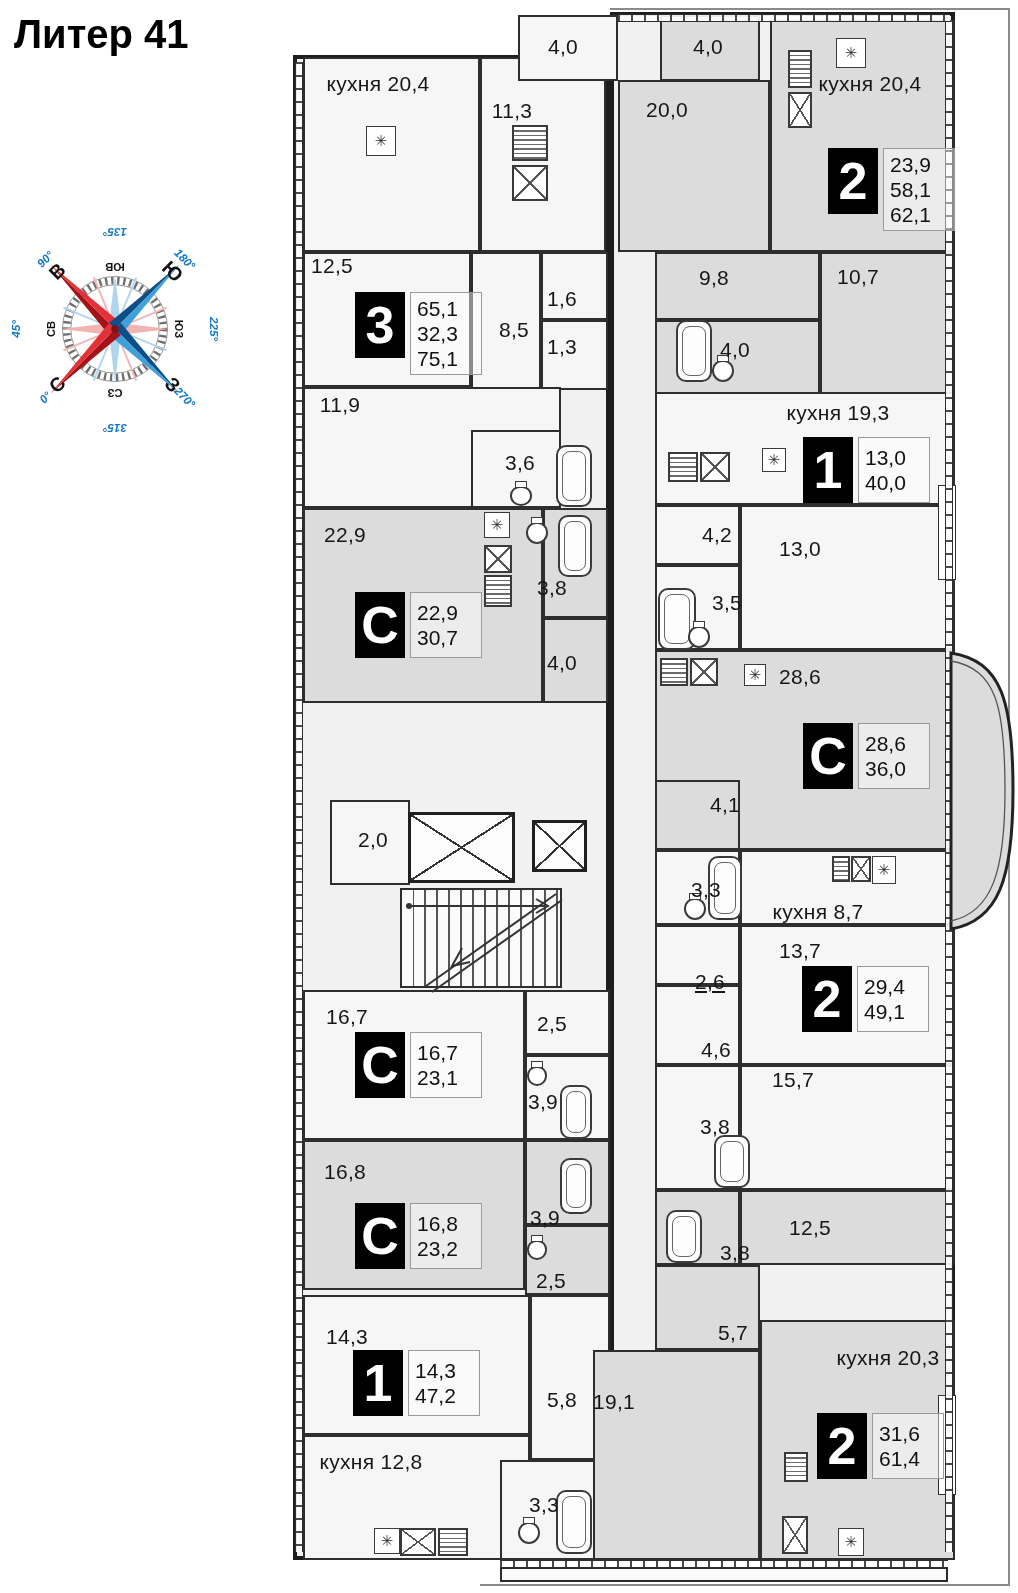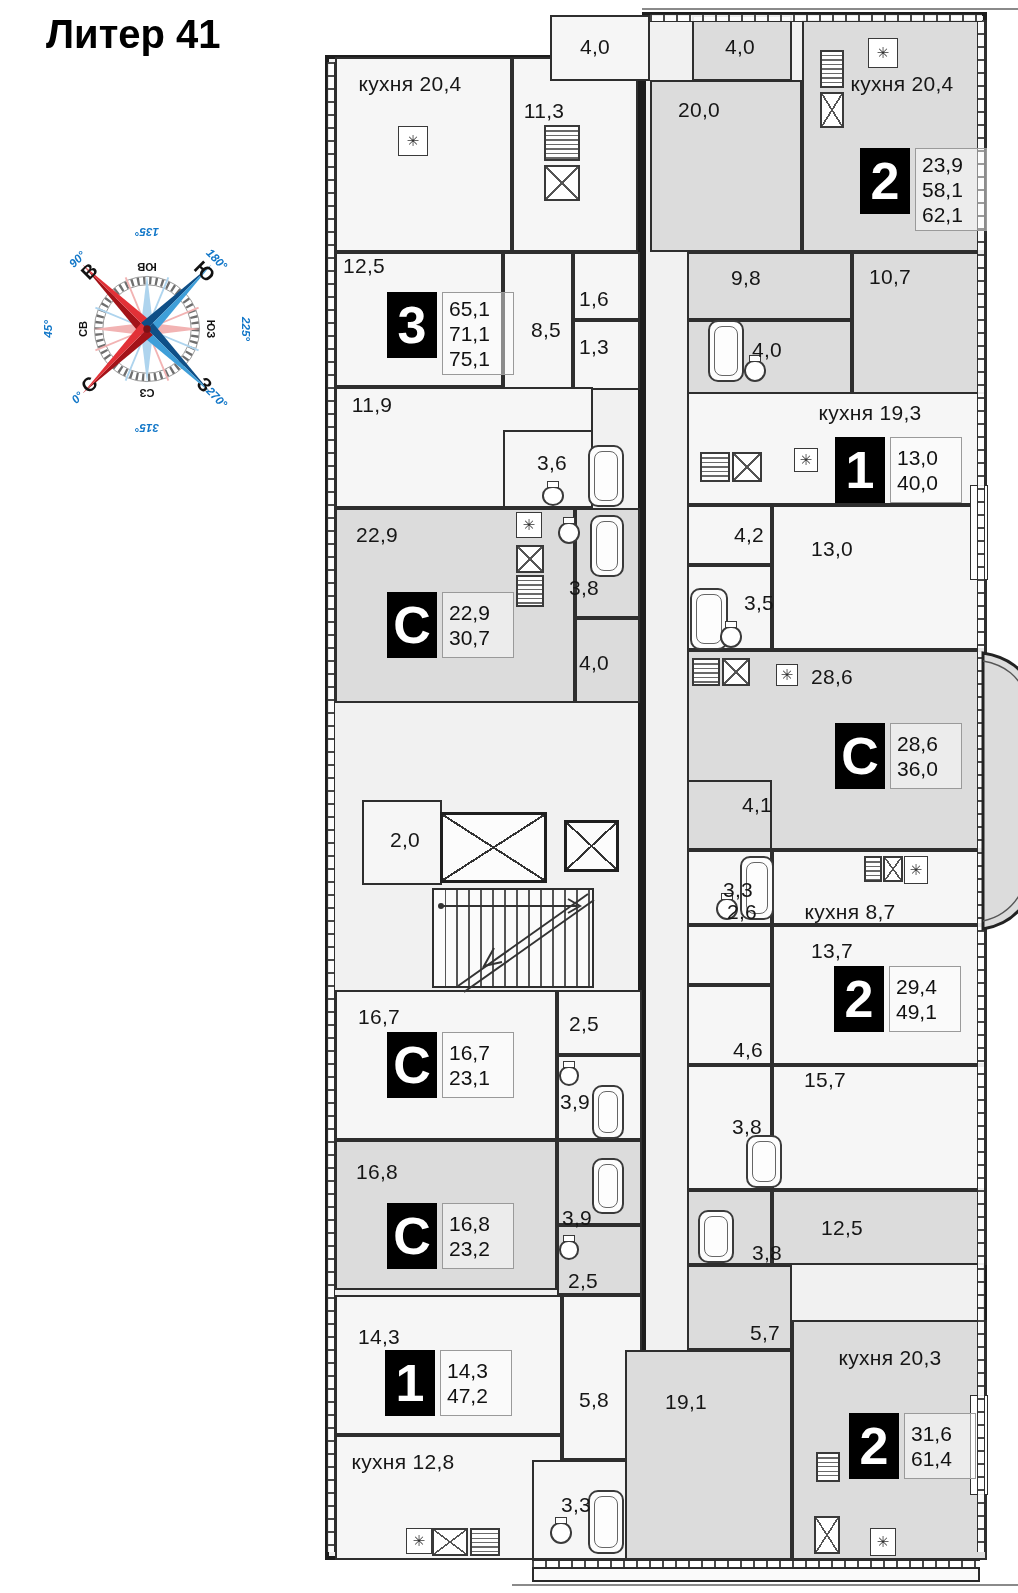--- a/index.html
+++ b/index.html
@@ -1,18 +1,18 @@
 <!DOCTYPE html>
 <html><head>
 <meta charset="utf-8">
 <style>
   html,body{margin:0;padding:0;background:#ffffff;}
   body{width:1018px;height:1593px;position:relative;overflow:hidden;
        font-family:"Liberation Sans", sans-serif;}
-  #stage{position:absolute;inset:0;margin-left:32px;}
+  #stage{position:absolute;inset:0;}
 
   
   .hdr{position:absolute;left:14px;top:8px;color:#000;font-weight:700;
        font-size:40px;line-height:52px;letter-spacing:0px;}
 
   
   .base{position:absolute;background:#f1f1f1;border:4px solid #1d1d1d;box-sizing:border-box;}
   .ledge{position:absolute;border:2px solid #2a2a2a;border-top:1px solid #2a2a2a;background:#fafafa;box-sizing:border-box;}
   .frameline{position:absolute;background:#8a8a8a;}
 
@@ -275,47 +275,47 @@
       <div class="rlabel" style="left: 800px; top: 549px;">13,0</div>
       <div class="rlabel" style="left: 345px; top: 535px;">22,9</div>
       <div class="rlabel" style="left: 552px; top: 588px;">3,8</div>
       <div class="rlabel" style="left: 727px; top: 603px;">3,5</div>
       <div class="rlabel" style="left: 562px; top: 663px;">4,0</div>
       <div class="rlabel" style="left: 800px; top: 677px;">28,6</div>
       <div class="rlabel" style="left: 725px; top: 805px;">4,1</div>
       <div class="rlabel" style="left: 373px; top: 840px;">2,0</div>
       <div class="rlabel" style="left: 706px; top: 890px;">3,3</div>
       <div class="rlabel" style="left: 818px; top: 912px;">кухня 8,7</div>
-      <div class="rlabel" style="left: 710px; top: 912px;">2,6</div>
+      <div class="rlabel" style="left: 710px; top: 982px; text-decoration: underline;">2,6</div>
       <div class="rlabel" style="left: 800px; top: 951px;">13,7</div>
       <div class="rlabel" style="left: 347px; top: 1017px;">16,7</div>
       <div class="rlabel" style="left: 552px; top: 1024px;">2,5</div>
       <div class="rlabel" style="left: 543px; top: 1102px;">3,9</div>
       <div class="rlabel" style="left: 716px; top: 1050px;">4,6</div>
       <div class="rlabel" style="left: 793px; top: 1080px;">15,7</div>
       <div class="rlabel" style="left: 715px; top: 1127px;">3,8</div>
       <div class="rlabel" style="left: 345px; top: 1172px;">16,8</div>
       <div class="rlabel" style="left: 545px; top: 1218px;">3,9</div>
       <div class="rlabel" style="left: 551px; top: 1281px;">2,5</div>
       <div class="rlabel" style="left: 810px; top: 1228px;">12,5</div>
       <div class="rlabel" style="left: 735px; top: 1253px;">3,8</div>
       <div class="rlabel" style="left: 733px; top: 1333px;">5,7</div>
-      <div class="rlabel" style="left: 858px; top: 1358px;">кухня 20,3</div>
+      <div class="rlabel" style="left: 888px; top: 1358px;">кухня 20,3</div>
       <div class="rlabel" style="left: 347px; top: 1337px;">14,3</div>
       <div class="rlabel" style="left: 562px; top: 1400px;">5,8</div>
-      <div class="rlabel" style="left: 654px; top: 1402px;">19,1</div>
+      <div class="rlabel" style="left: 614px; top: 1402px;">19,1</div>
       <div class="rlabel" style="left: 371px; top: 1462px;">кухня 12,8</div>
       <div class="rlabel" style="left: 544px; top: 1505px;">3,3</div>
     </div>
   <div id="badges-layer">
       <div class="badge" style="left: 355px; top: 292px;">
         <div class="bx">3</div>
         <div class="vals">
           <div class="">65,1</div>
-          <div class="">71,1</div>
+          <div class="">32,3</div>
           <div class="">75,1</div>
         </div>
       </div>
       <div class="badge" style="left: 828px; top: 148px;">
         <div class="bx">2</div>
         <div class="vals">
           <div class="">23,9</div>
           <div class="">58,1</div>
           <div class="">62,1</div>
         </div>

